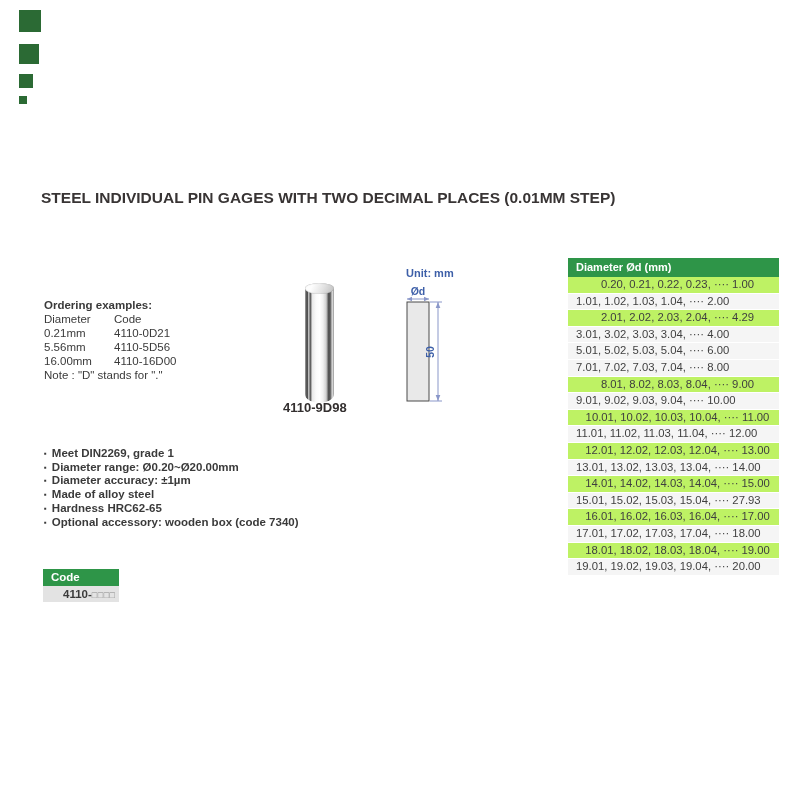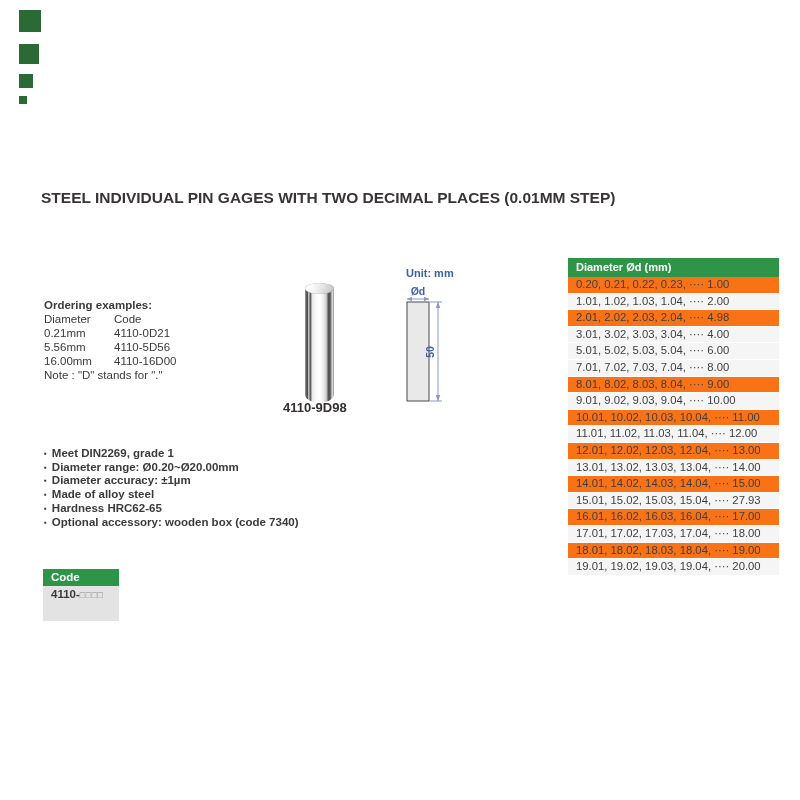--- a/index.html
+++ b/index.html
@@ -32,31 +32,31 @@
     box-shadow:inset 0 0 1px #8a8a8a;}
   .pin-label{position:absolute;left:272px;top:400px;width:80px;text-align:left;font-weight:bold;font-size:13px;color:#332f2f;}
 
   
   .diagram{position:absolute;left:385px;top:264px;}
 
   
   .dtable{position:absolute;left:557px;top:258px;width:211px;}
   .dtable .thead{background:#2e9548;color:#fff;font-weight:bold;font-size:11px;height:19px;line-height:19px;padding-left:8px;}
   .trow{height:15.6px;line-height:15.6px;font-size:11.3px;color:#3f3f3f;padding-left:8px;border-bottom:1px solid #fff;background:#f5f5f5;white-space:nowrap;}
-  .trow.shade{background:#f97316;}
+  .trow.shade{background:#bef264;text-align:center;}
 
   
   .features{position:absolute;left:33px;top:447px;list-style:none;margin:0;padding:0;font-size:11.5px;line-height:12.7px;}
   .features li{white-space:nowrap;font-weight:bold;}
   .blt{display:inline-block;font-size:8px;vertical-align:1px;margin-right:5px;color:#3a3a3a;}
 
   
   .codebox{position:absolute;left:32px;top:569px;width:76px;}
   .codebox .chead{background:#2e9548;color:#fff;font-weight:bold;font-size:11.5px;height:17px;line-height:17px;padding-left:8px;}
-  .codebox .cbody{background:#e3e3e3;height:35px;line-height:17px;padding-left:8px;font-size:11.5px;font-weight:bold;color:#3a3a3a;}
+  .codebox .cbody{background:#e3e3e3;height:16px;line-height:17px;padding-left:20px;font-size:11.5px;font-weight:bold;color:#3a3a3a;}
   .codebox .boxes{font-size:9px;font-weight:normal;color:#8a8a8a;letter-spacing:0.5px;}
 
   svg text{font-family:"Liberation Sans", sans-serif;}
 </style>
 </head>
 <body>
 
 <div class="page">
 
   <div class="sq sq1"></div>
@@ -109,21 +109,21 @@
       <polygon points="42,137 39.7,131 44.3,131" stroke="none"></polygon>
     </g>
     <text x="38" y="88" font-size="10.5" font-weight="bold" fill="#3d5fa8" text-anchor="middle" transform="rotate(-90 38 88)">50</text>
   </svg>
 
   <div class="dtable">
     <div class="thead">Diameter Ød (mm)</div>
     <div>
         <div class="trow shade">0.20, 0.21, 0.22, 0.23, ···· 1.00</div>
         <div class="trow">1.01, 1.02, 1.03, 1.04, ···· 2.00</div>
-        <div class="trow shade">2.01, 2.02, 2.03, 2.04, ···· 4.98</div>
+        <div class="trow shade">2.01, 2.02, 2.03, 2.04, ···· 4.29</div>
         <div class="trow">3.01, 3.02, 3.03, 3.04, ···· 4.00</div>
         <div class="trow">5.01, 5.02, 5.03, 5.04, ···· 6.00</div>
         <div class="trow">7.01, 7.02, 7.03, 7.04, ···· 8.00</div>
         <div class="trow shade">8.01, 8.02, 8.03, 8.04, ···· 9.00</div>
         <div class="trow">9.01, 9.02, 9.03, 9.04, ···· 10.00</div>
         <div class="trow shade">10.01, 10.02, 10.03, 10.04, ···· 11.00</div>
         <div class="trow">11.01, 11.02, 11.03, 11.04, ···· 12.00</div>
         <div class="trow shade">12.01, 12.02, 12.03, 12.04, ···· 13.00</div>
         <div class="trow">13.01, 13.02, 13.03, 13.04, ···· 14.00</div>
         <div class="trow shade">14.01, 14.02, 14.03, 14.04, ···· 15.00</div>

